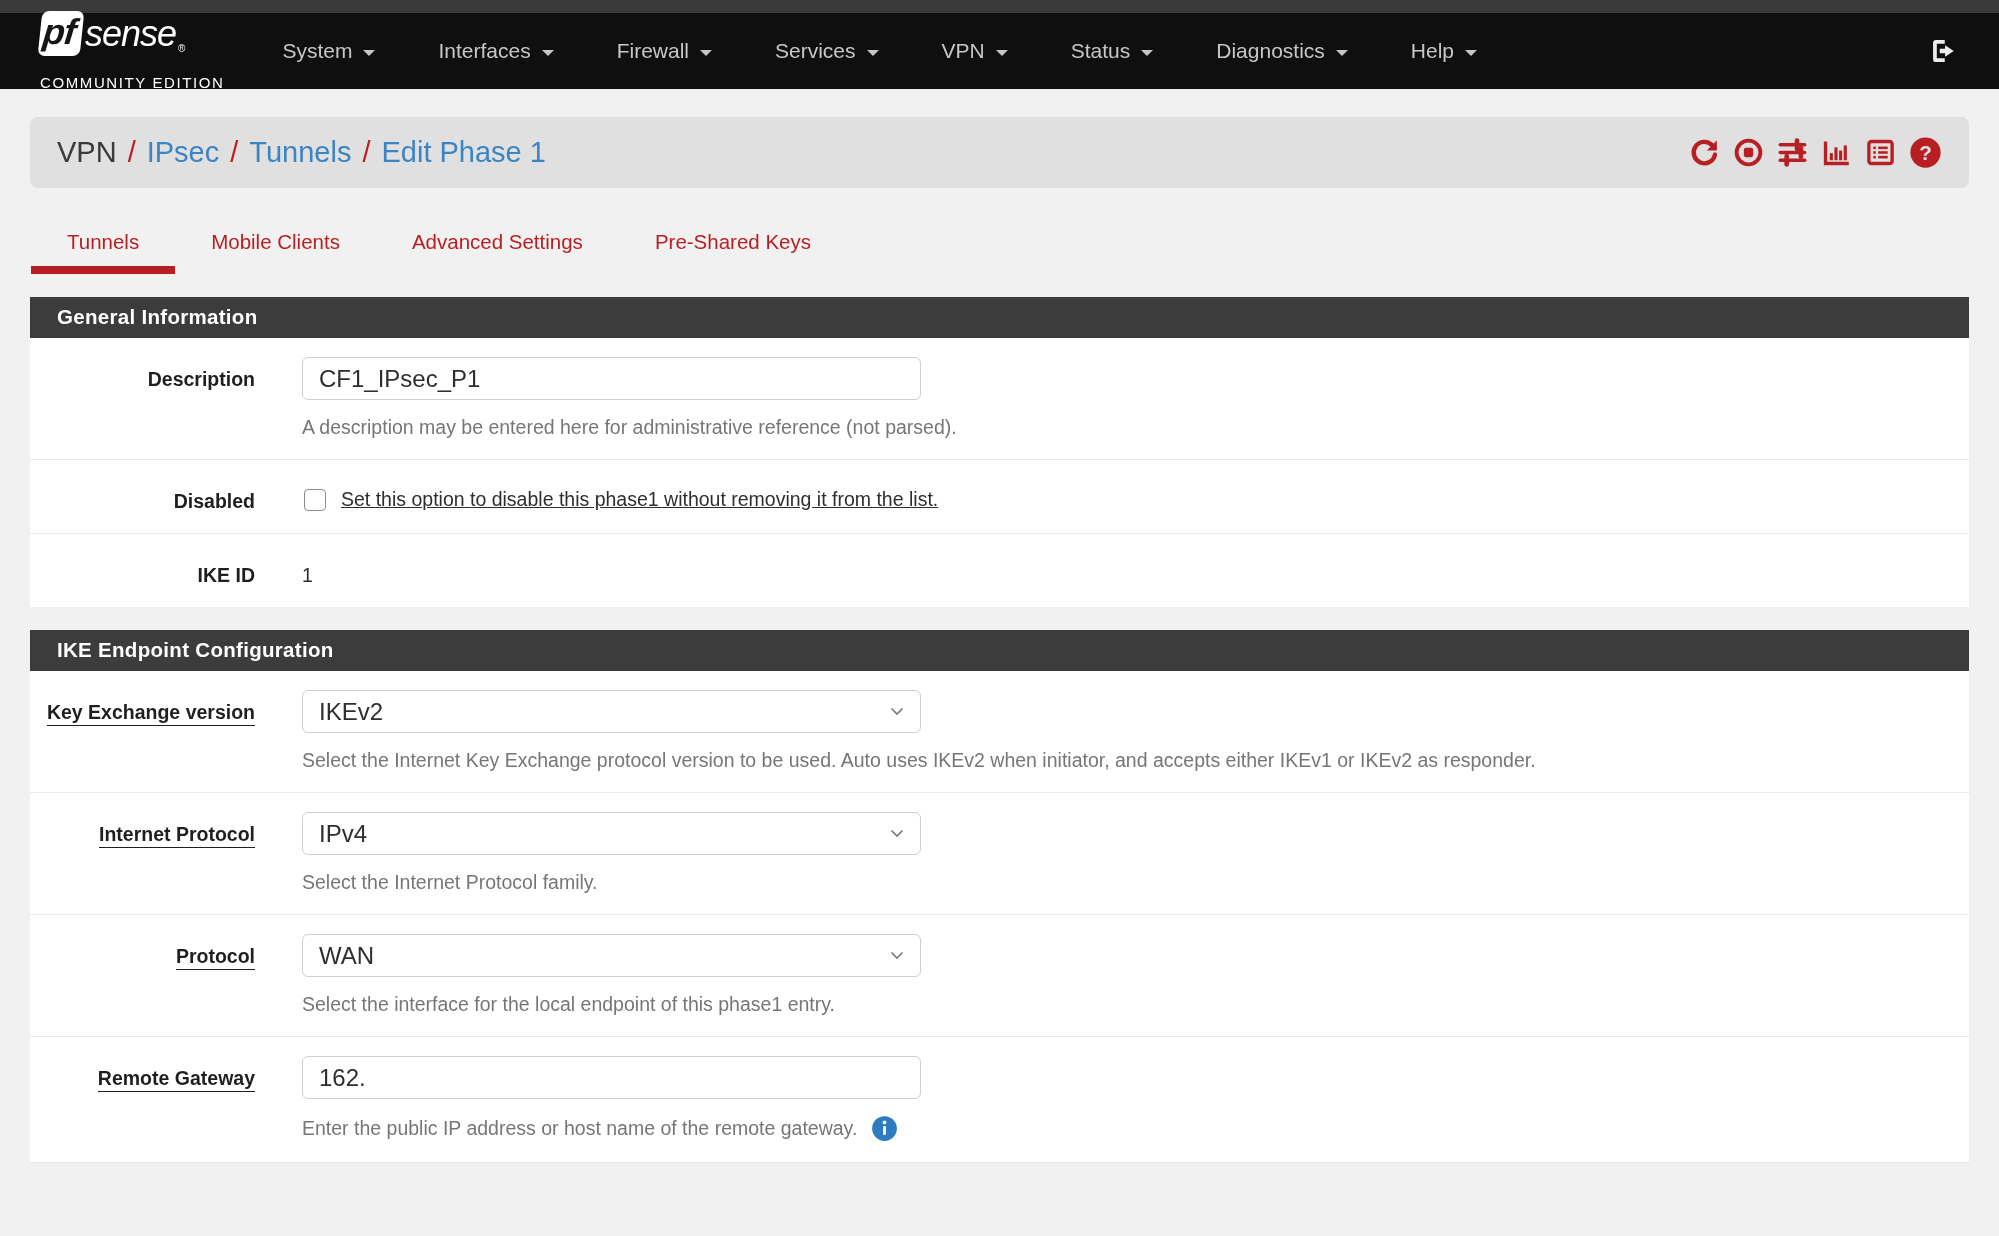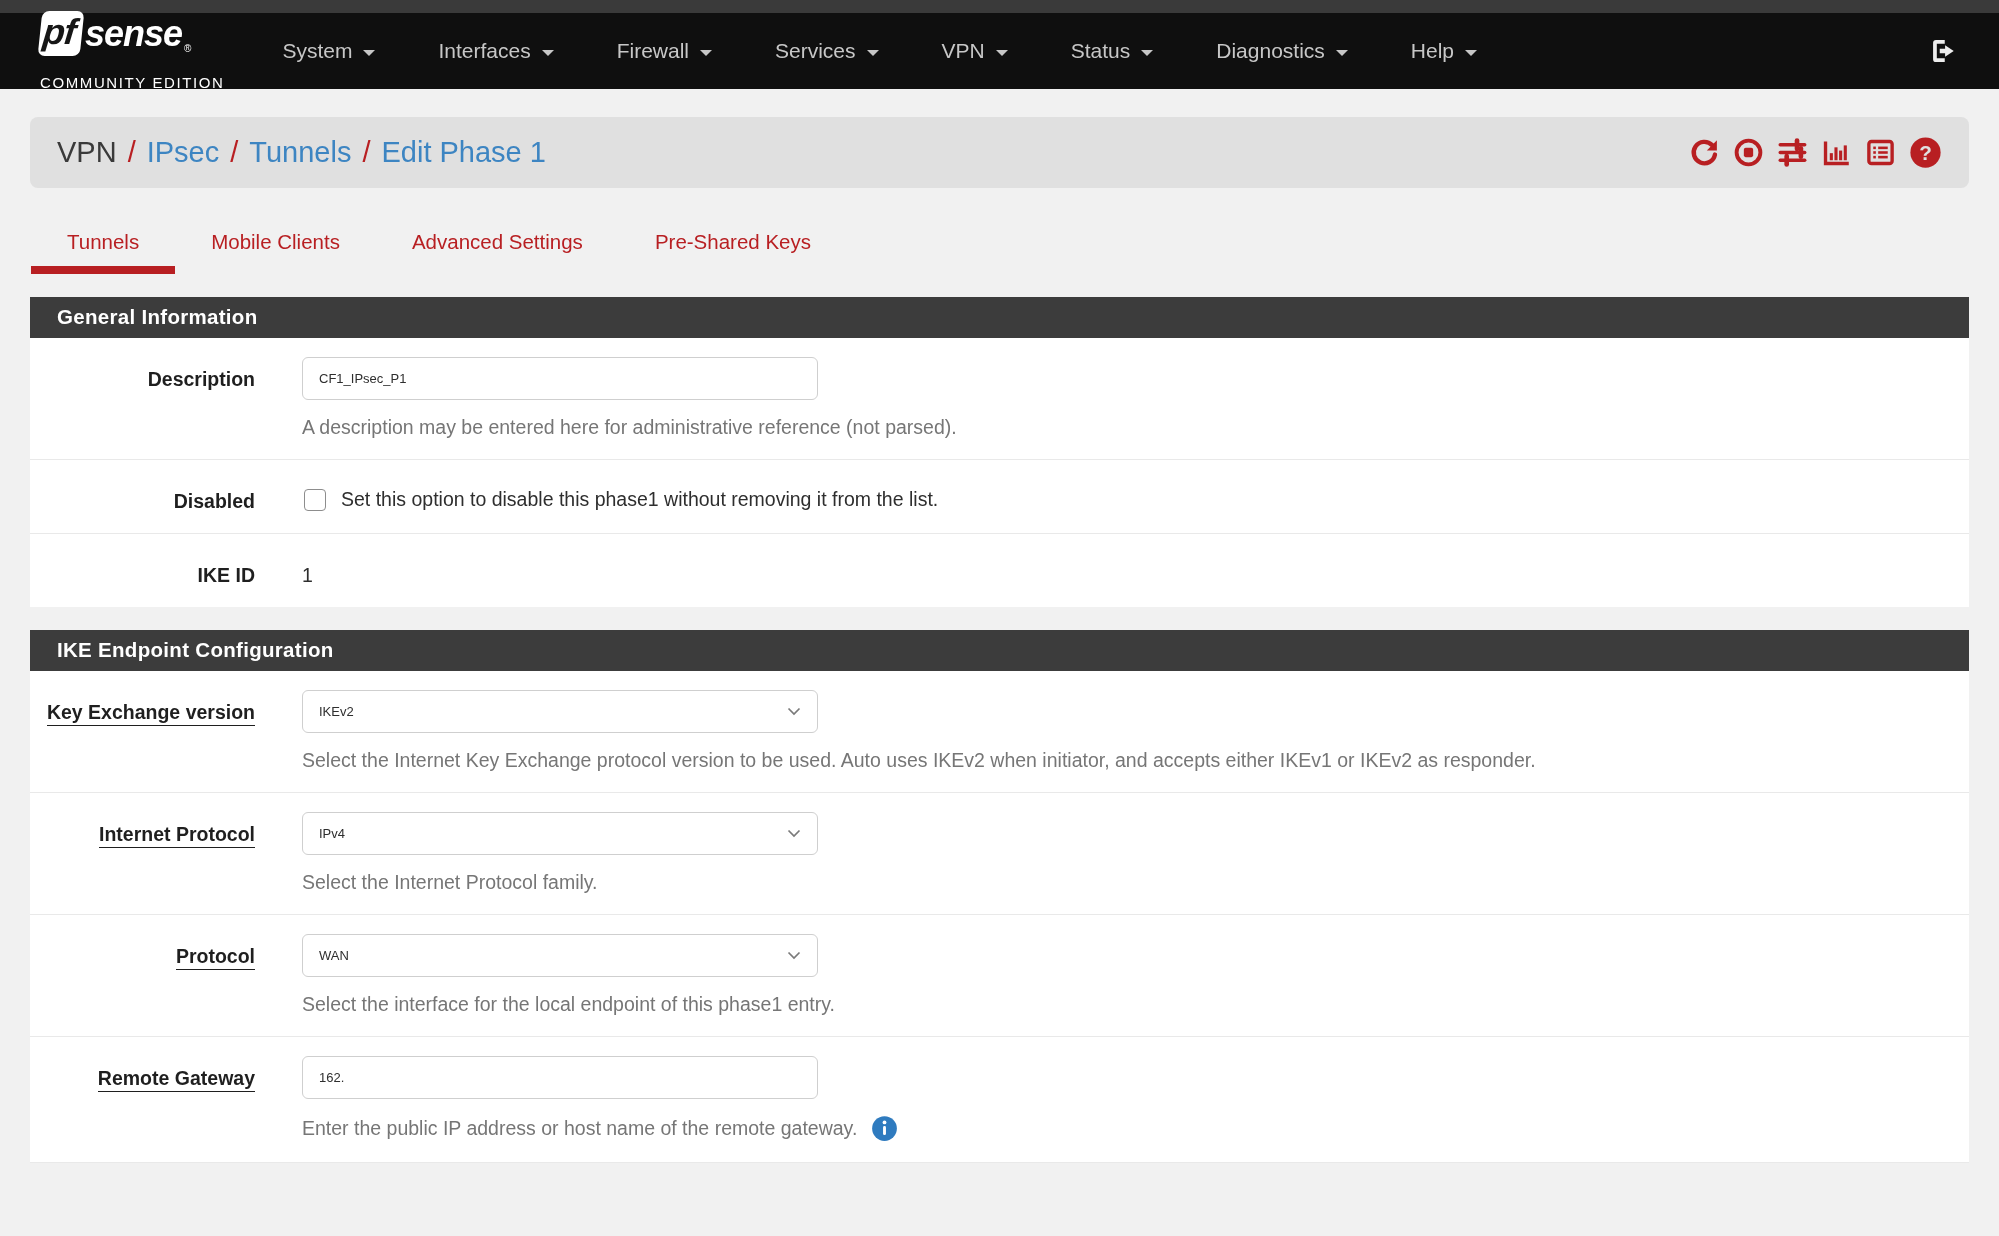--- a/index.html
+++ b/index.html
@@ -17,21 +17,21 @@
     display:flex; align-items:center;
     padding:0 42px 0 40px;
   }
   .logo { display:flex; flex-direction:column; justify-content:center; margin-right:58px; }
   .logo-main { display:flex; align-items:center; line-height:1; }
   .pf-box {
     background:#fff; color:#161616; font-weight:800; font-style:italic;
     font-size:36px; padding:3px 7px 6px 3px; border-radius:7px;
     transform:skew(-6deg); letter-spacing:-1px;
   }
-  .sense { color:#fff; font-weight:700; font-style:italic; font-size:36px; letter-spacing:-1px; margin-left:3px; }
+  .sense { color:#fff; font-weight:400; font-style:italic; font-size:36px; letter-spacing:-1px; margin-left:3px; }
   .reg { color:#fff; font-size:10px; align-self:flex-end; margin:0 0 2px 2px; }
   .logo-sub { color:#fff; font-size:15px; font-weight:normal; letter-spacing:1.6px; margin-top:18px; }
 
   .menu { display:flex; align-items:center; list-style:none; margin:0; padding:0; gap:63px; }
   .menu-item {
     color:#c7c7c7; font-size:21px; cursor:pointer;
     display:flex; align-items:center; white-space:nowrap;
   }
   .caret {
     width:0; height:0; margin-left:11px; margin-top:3px;
@@ -73,35 +73,35 @@
   .frow { display:flex; padding:19px 0 20px; border-bottom:1px solid #e9e9e9;gap:9px; }
   .frow:last-child.no-border { border-bottom:none;align-items:flex-end; }
   .flabel {
     flex:none; width:263px; text-align:right; padding:11px 38px 0 0;
     font-weight:bold; font-size:19.5px; color:#1f1f1f;
   }
   .flabel .u { border-bottom:1.5px solid #1f1f1f; padding-bottom:2px; }
   .fcontent { flex:1; min-width:0; }
 
   .control {
-    width:516px; height:43px; background:#fff;
+    width:619px; height:43px; background:#fff;
     border:1px solid #cfcfcf; border-radius:6px;
     font-family:"Liberation Sans", sans-serif;
-    font-size:13px; color:#2e2e2e; padding:0 16px;
+    font-size:24px; color:#2e2e2e; padding:0 16px;
   }
   .selectbox {
     display:flex; align-items:center; justify-content:space-between;
     cursor:pointer;
   }
   .selectbox .chev { flex:none; margin-left:10px; }
 
   .help { margin-top:16px; font-size:19.5px; color:#767676; display:flex; align-items:center; }
   .info-ic { margin-left:14px; flex:none; cursor:pointer; }
 
-  .checkline { display:flex; align-items:flex-end; padding-top:9px; font-size:19.5px; color:#2e2e2e; }
+  .checkline { display:flex; align-items:flex-end; padding-top:9px; font-size:19.5px; color:#2e2e2e;text-decoration:underline; }
   .cbox {
     appearance:none; -webkit-appearance:none;
     width:22px; height:22px; margin:0 15px 0 2px;
     border:1.5px solid #8d8d8d; border-radius:4px; background:#fff; cursor:pointer;
   }
   .staticval { padding-top:10px; font-size:19.5px; color:#2e2e2e; }
 </style>
 </head>
 <body>
 

